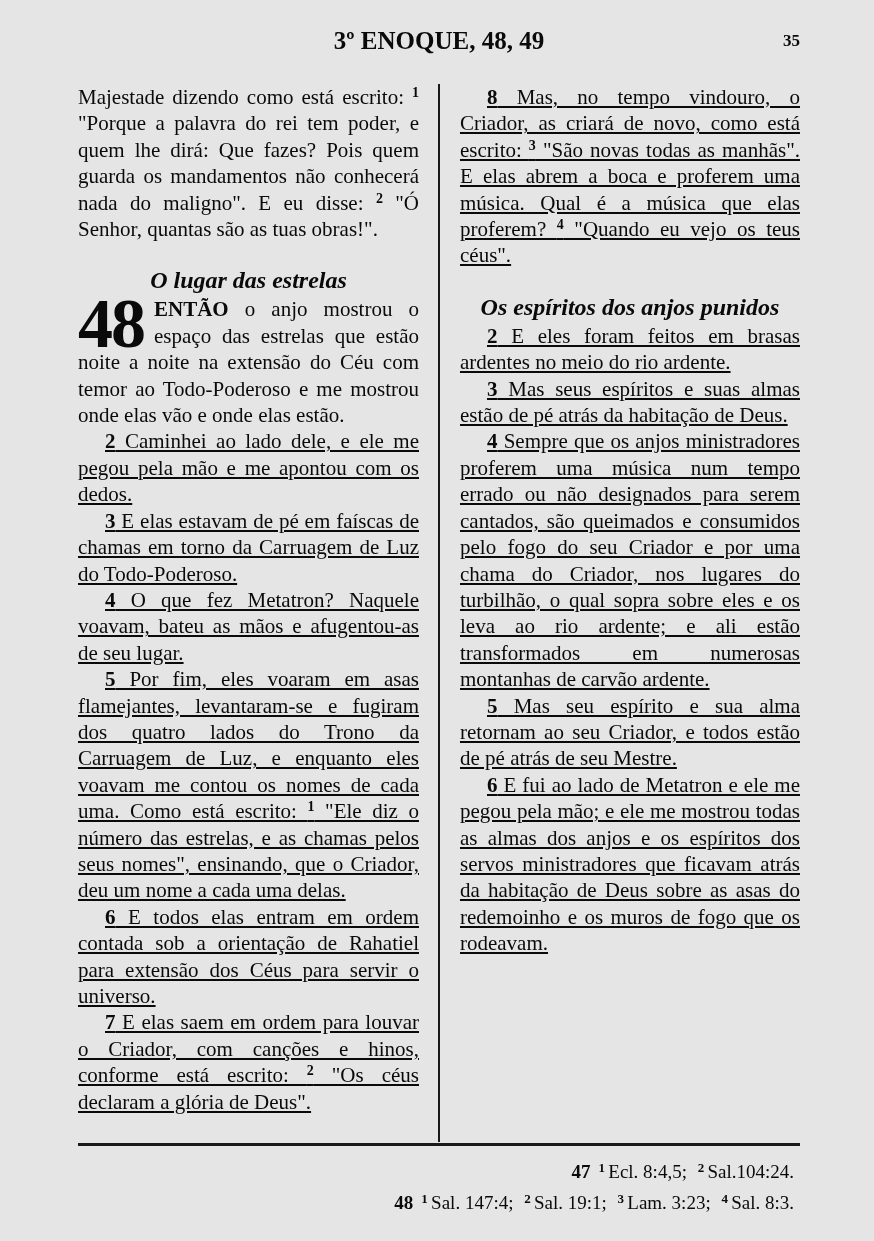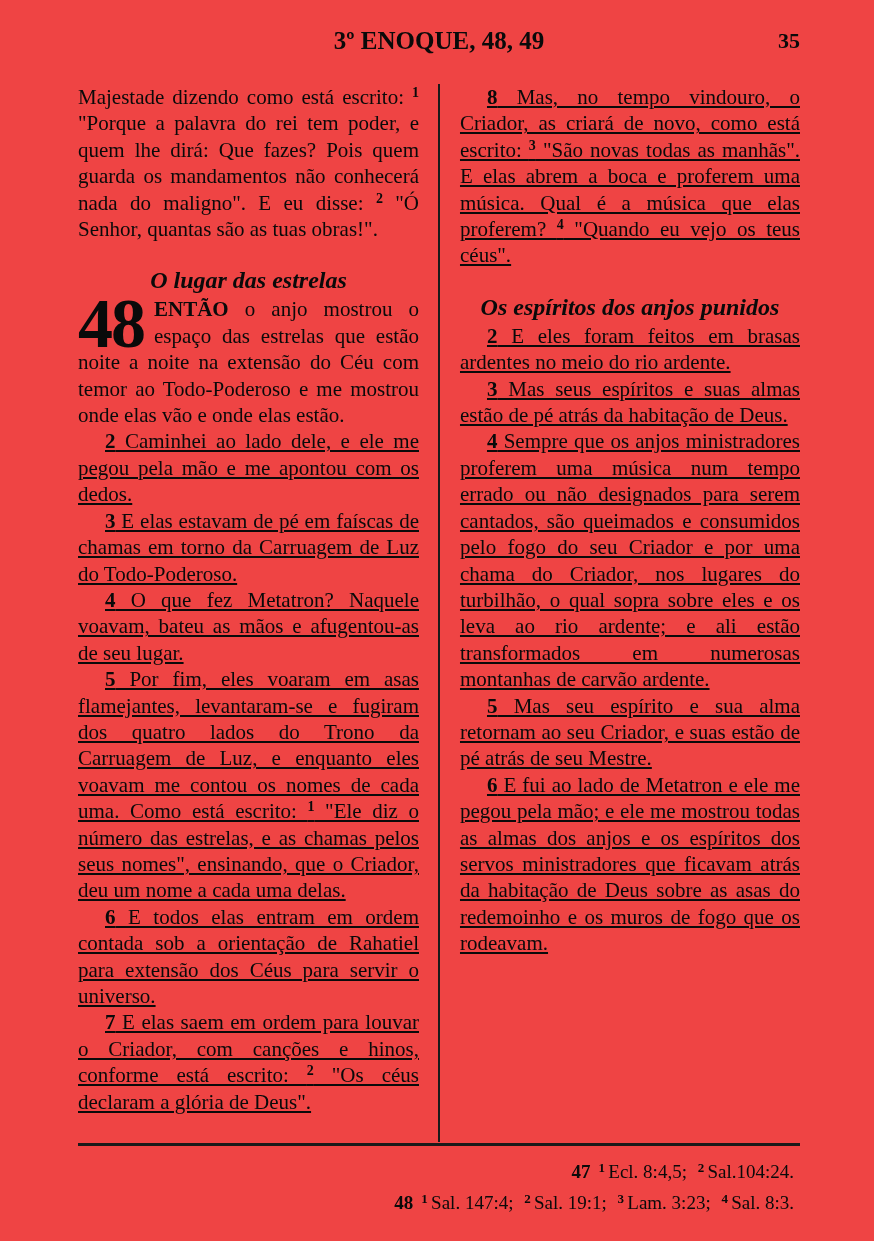--- a/index.html
+++ b/index.html
@@ -1,41 +1,41 @@
 <!DOCTYPE html>
 <html><head>
 <meta charset="utf-8">
 <style>
   html, body { margin: 0; padding: 0; background: #ffffff; }
   .page {
     position: relative;
     width: 874px;
     height: 1241px;
     box-sizing: border-box;
-    background: #ef4444;
+    background: #e5e5e5;
     color: #0a0a0a;
     font-family: "Liberation Serif", serif;
     padding: 26px 74px 30px 78px;
     overflow: hidden;
   }
   .hdr {
     position: relative;
     height: 34px;
     text-align: center;
     font-weight: bold;
     font-size: 25px;
     line-height: 30px;
     margin-bottom: 24px;
   }
   .hdr .pagenum {
     position: absolute;
     right: 0;
     top: 0;
     font-weight: bold;
-    font-size: 22px;
+    font-size: 17px;
   }
   .body-cols {
     position: relative;
     display: flex;
     height: 1058px;
     overflow: hidden;
     gap: 12px;
   }
   .divider {
     position: absolute;
@@ -128,21 +128,21 @@
         <div class="para verse"><span class="b">6</span><span> E todos elas entram em ordem contada sob a orientação de Rahatiel para extensão dos Céus para servir o universo.</span></div>
         <div class="para verse"><span class="b">7</span><span> E elas saem em ordem para louvar o Criador, com canções e hinos, conforme está escrito: </span><span class="sup">2</span><span> "Os céus declaram a glória de Deus".</span></div>
       </div>
     <div class="divider"></div>
     <div class="col col-right">
         <div class="para verse"><span class="b">8</span><span> Mas, no tempo vindouro, o Criador, as criará de novo, como está escrito: </span><span class="sup">3</span><span> "São novas todas as manhãs". E elas abrem a boca e proferem uma música. Qual é a música que elas proferem? </span><span class="sup">4</span><span> "Quando eu vejo os teus céus".</span></div>
         <div class="chapter-heading">Os espíritos dos anjos punidos</div>
         <div class="para verse"><span class="b">2</span><span> E eles foram feitos em brasas ardentes no meio do rio ardente.</span></div>
         <div class="para verse"><span class="b">3</span><span> Mas seus espíritos e suas almas estão de pé atrás da habitação de Deus.</span></div>
         <div class="para verse"><span class="b">4</span><span> Sempre que os anjos ministradores proferem uma música num tempo errado ou não designados para serem cantados, são queimados e consumidos pelo fogo do seu Criador e por uma chama do Criador, nos lugares do turbilhão, o qual sopra sobre eles e os leva ao rio ardente; e ali estão transformados em numerosas montanhas de carvão ardente.</span></div>
-        <div class="para verse"><span class="b">5</span><span> Mas seu espírito e sua alma retornam ao seu Criador, e suas estão de pé atrás de seu Mestre.</span></div>
+        <div class="para verse"><span class="b">5</span><span> Mas seu espírito e sua alma retornam ao seu Criador, e todos estão de pé atrás de seu Mestre.</span></div>
         <div class="para verse"><span class="b">6</span><span> E fui ao lado de Metatron e ele me pegou pela mão; e ele me mostrou todas as almas dos anjos e os espíritos dos servos ministradores que ficavam atrás da habitação de Deus sobre as asas do redemoinho e os muros de fogo que os rodeavam.</span></div>
       </div>
   </div>
 
   <div class="foot-rule"></div>
 
   <div class="footnotes">
       <div><span class="fn-chap">47</span><span class="fn-sup">1 </span><span class="fn-txt">Ecl. 8:4,5; </span><span class="fn-sup">2 </span><span class="fn-txt">Sal.104:24. </span></div>
       <div><span class="fn-chap">48</span><span class="fn-sup">1 </span><span class="fn-txt">Sal. 147:4; </span><span class="fn-sup">2 </span><span class="fn-txt">Sal. 19:1; </span><span class="fn-sup">3 </span><span class="fn-txt">Lam. 3:23; </span><span class="fn-sup">4 </span><span class="fn-txt">Sal. 8:3. </span></div>
     </div>

